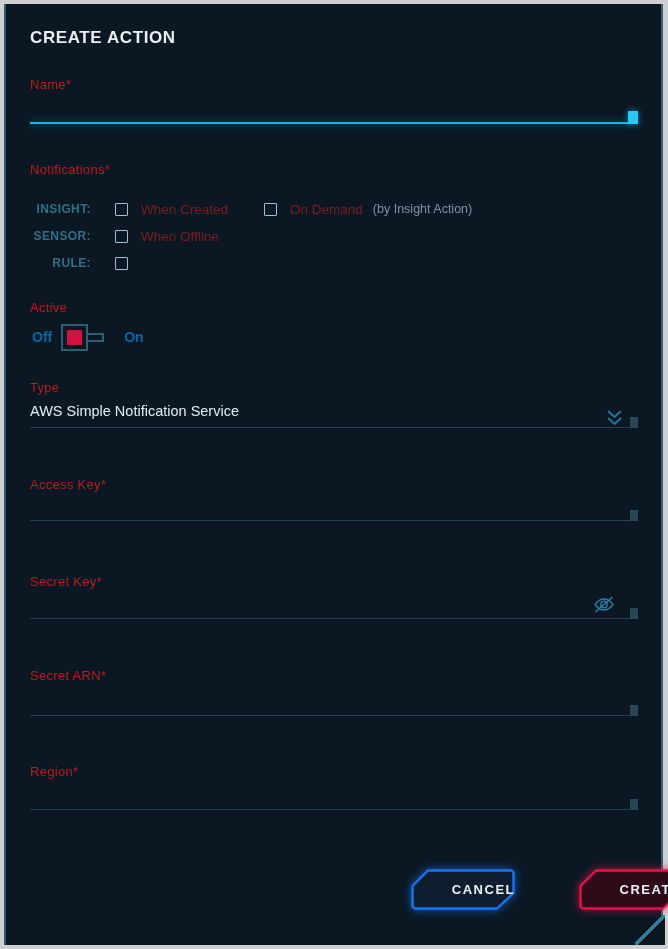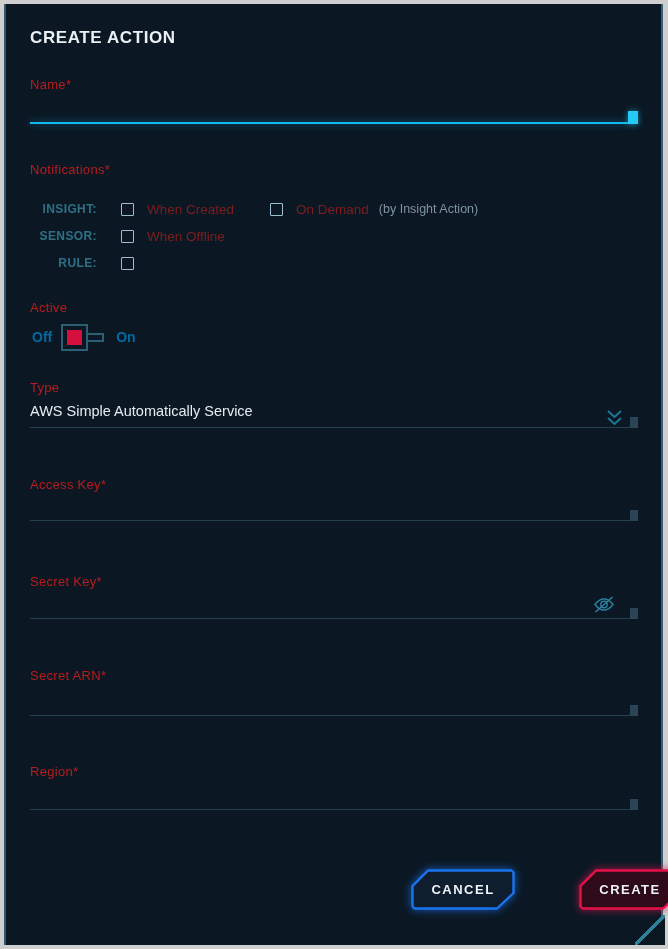--- a/index.html
+++ b/index.html
@@ -27,47 +27,47 @@
     color:#e4ecf1; font-size:14px; font-family:"Liberation Sans", sans-serif;
   }
   .uline { position:absolute; left:30px; width:608px; height:1px; background:#23404f; }
   .uline-bright {
     position:absolute; left:30px; width:608px; height:2px; background:#14b7ee;
     box-shadow:0 0 7px rgba(20,183,238,.55);
   }
   .cap { position:absolute; right:0; bottom:0; width:8px; height:11px; background:#2a4656; }
   .cap-bright { position:absolute; right:0; bottom:0; width:10px; height:13px; background:#25c9f6; box-shadow:0 0 6px rgba(37,201,246,.6); }
 
-  .check-row { position:absolute; left:36px; height:18px; display:flex; align-items:center;justify-content:center; }
+  .check-row { position:absolute; left:30px; height:18px; display:flex; align-items:center;justify-content:center; }
   .cat-label { width:61px; text-align:right; color:#2e7085; font-size:12px; font-weight:700; letter-spacing:.4px; }
   .checkbox {
     width:13px; height:13px; border:1px solid #9cc0d2; border-radius:1px;
     background:transparent; margin-left:24px; flex:none; cursor:pointer;
   }
   .check-label { margin-left:13px; color:#7f1d1d; font-size:13.5px; }
   .checkbox.second { margin-left:36px; }
   .check-note { margin-left:10px; color:#7e93a3; font-size:12.5px; }
 
   .toggle-row { position:absolute; left:32px; top:322px; height:30px; display:flex; align-items:center; }
   .toggle-side { color:#0369a1; font-size:14px; font-weight:700; }
   .toggle-box {
     width:27px; height:27px; border:2px solid #2b5f74; margin-left:9px;
     display:flex; align-items:center; justify-content:center; flex:none; cursor:pointer;
   }
   .toggle-knob { width:15px; height:15px; background:#d6103e; }
   .toggle-track { width:16px; height:9px; border:2px solid #2b5f74; border-left:none; flex:none; }
-  .toggle-on { margin-left:12px; }
+  .toggle-on { margin-left:20px; }
 
   .select-value { position:absolute; left:30px; top:403px; color:#e4ecf1; font-size:14.5px; cursor:pointer; }
   .chevrons { position:absolute; left:606px; top:409px; cursor:pointer; }
   .eye { position:absolute; left:592px; top:595px; cursor:pointer; }
 
   .btn {
     position:absolute; top:869px; height:41px;
-    display:flex; align-items:center; justify-content:center;
+    display:flex; align-items:center; justify-content:flex-end;
     color:#eef3f7; font-size:13px; font-weight:700; letter-spacing:1.5px;
     cursor:pointer; background:transparent; border:none; font-family:"Liberation Sans", sans-serif;
   }
   .btn svg { position:absolute; left:0; top:0; }
   .btn span { position:relative; }
   .btn-cancel { left:411px; width:104px; }
   .btn-cancel svg { filter:drop-shadow(0 0 4px rgba(26,116,240,.75)); }
   .btn-create { left:535px; width:102px;margin-left:44px; }
   .btn-create svg { filter:drop-shadow(0 0 4px rgba(228,18,73,.75)); }
 
@@ -120,21 +120,21 @@
     <div class="toggle-row">
       <span class="toggle-side">Off</span>
       <span class="toggle-box">
         <span class="toggle-knob"></span>
       </span>
       <span class="toggle-track"></span>
       <span class="toggle-side toggle-on">On</span>
     </div>
 
     <div class="field-label" style="top:380px">Type</div>
-    <div class="select-value">AWS Simple Automatically Service</div>
+    <div class="select-value">AWS Simple Notification Service</div>
     <span class="chevrons">
       <svg width="17" height="18" viewBox="0 0 17 18">
         <path d="M2 2 L8.5 8 L15 2" fill="none" stroke="#1d7795" stroke-width="2"></path>
         <path d="M2 9 L8.5 15 L15 9" fill="none" stroke="#1d7795" stroke-width="2"></path>
       </svg>
     </span>
     <div class="uline" style="top:427px">
       <span class="cap"></span>
     </div>
 

